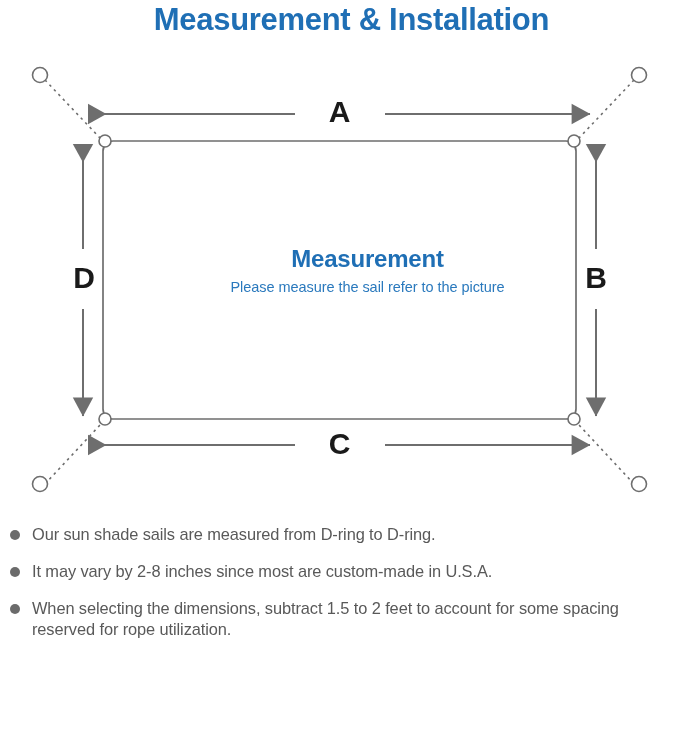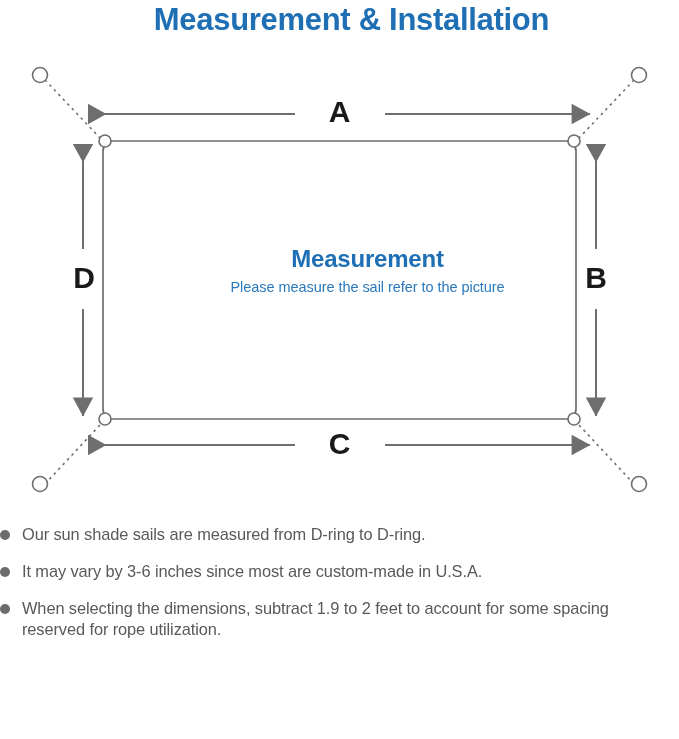--- a/index.html
+++ b/index.html
@@ -47,21 +47,21 @@
   .notes {
     position: absolute;
     left: 0;
     top: 524px;
     width: 679px;
   }
   .note-row {
     position: relative;
     display: flex;
     align-items: flex-start;
-    padding: 0 6px 0 0;
+    padding: 0 6px 0 10px;
     margin-bottom: 16px;
   }
   .note-bullet {
     flex: 0 0 auto;
     width: 10px;
     height: 10px;
     border-radius: 50%;
     background: #6b6b6b;
     margin-top: 6px;
     margin-right: 12px;
@@ -179,21 +179,21 @@
     <div class="dim-letter dim-d">D</div>
   </div>
 
   <div class="notes">
     <div class="note-row">
       <span class="note-bullet"></span>
       <span class="note-text">Our sun shade sails are measured from D-ring to D-ring.</span>
     </div>
     <div class="note-row">
       <span class="note-bullet"></span>
-      <span class="note-text">It may vary by 3-6 inches since most are custom-made in U.S.A.</span>
+      <span class="note-text">It may vary by 2-8 inches since most are custom-made in U.S.A.</span>
     </div>
     <div class="note-row">
       <span class="note-bullet"></span>
-      <span class="note-text">When selecting the dimensions, subtract 1.9 to 2 feet to account for some spacing reserved for rope utilization.</span>
+      <span class="note-text">When selecting the dimensions, subtract 1.5 to 2 feet to account for some spacing reserved for rope utilization.</span>
     </div>
   </div>
 
 </div>
 
 </body></html>

